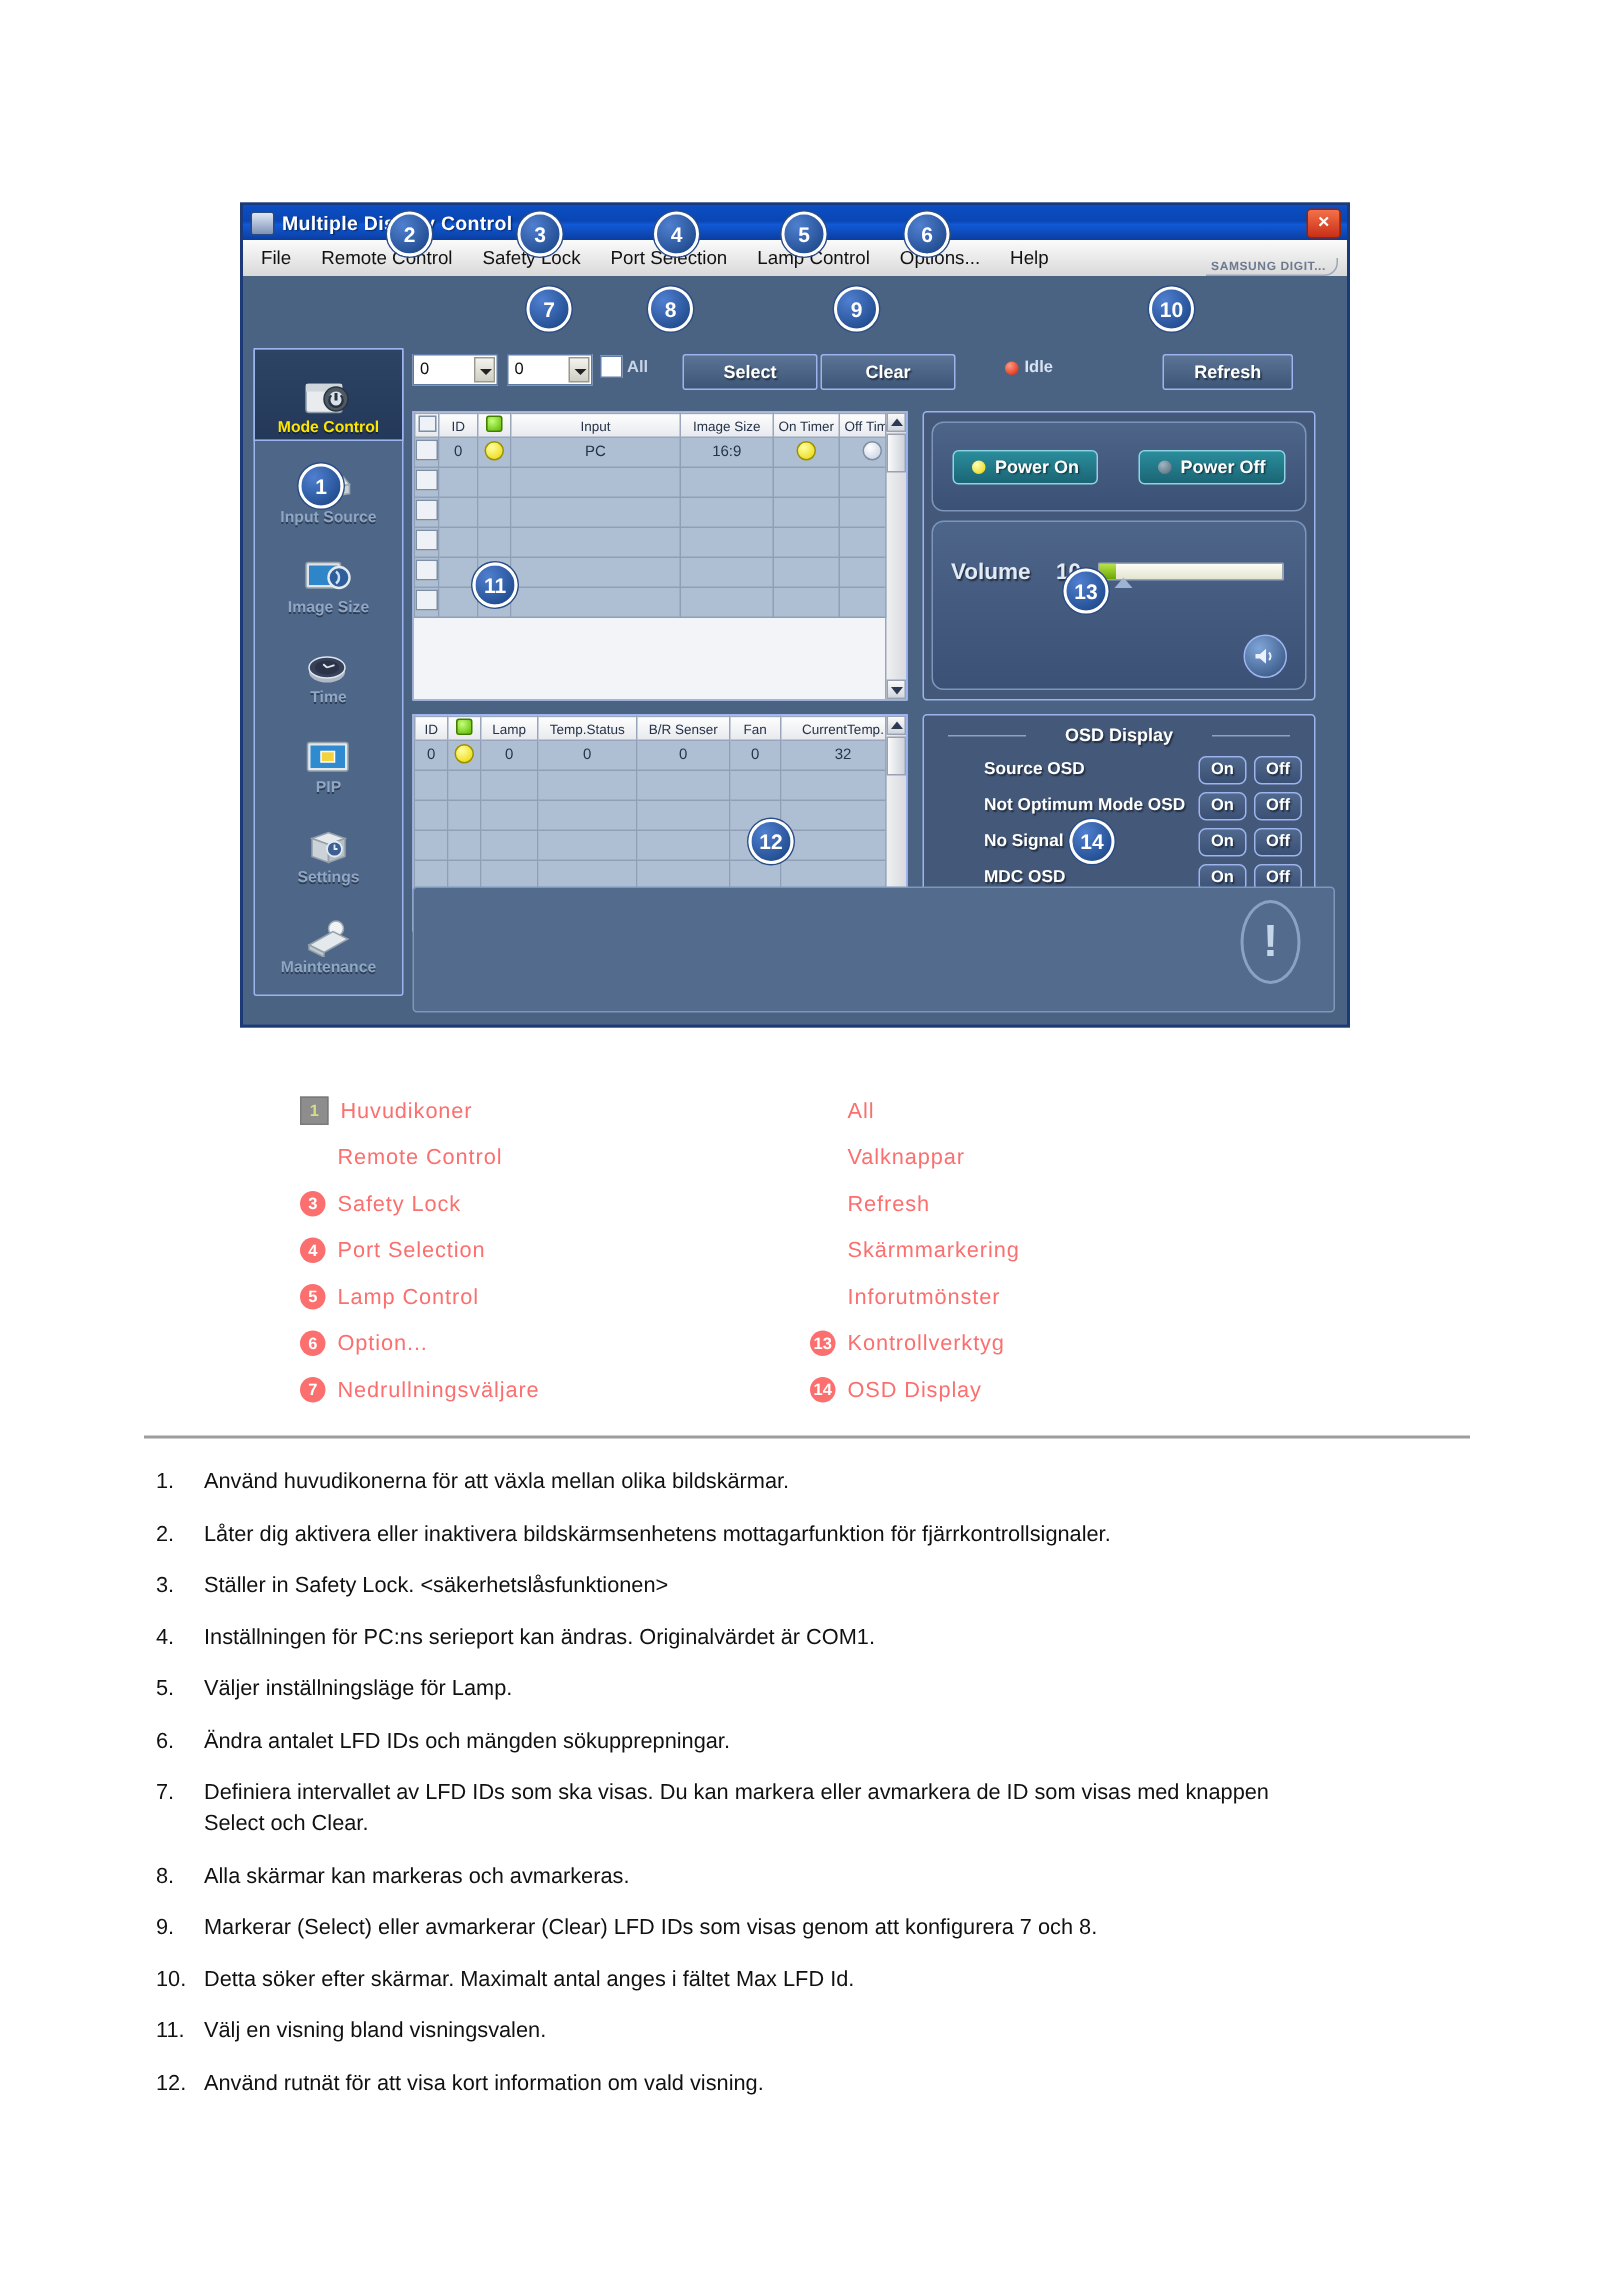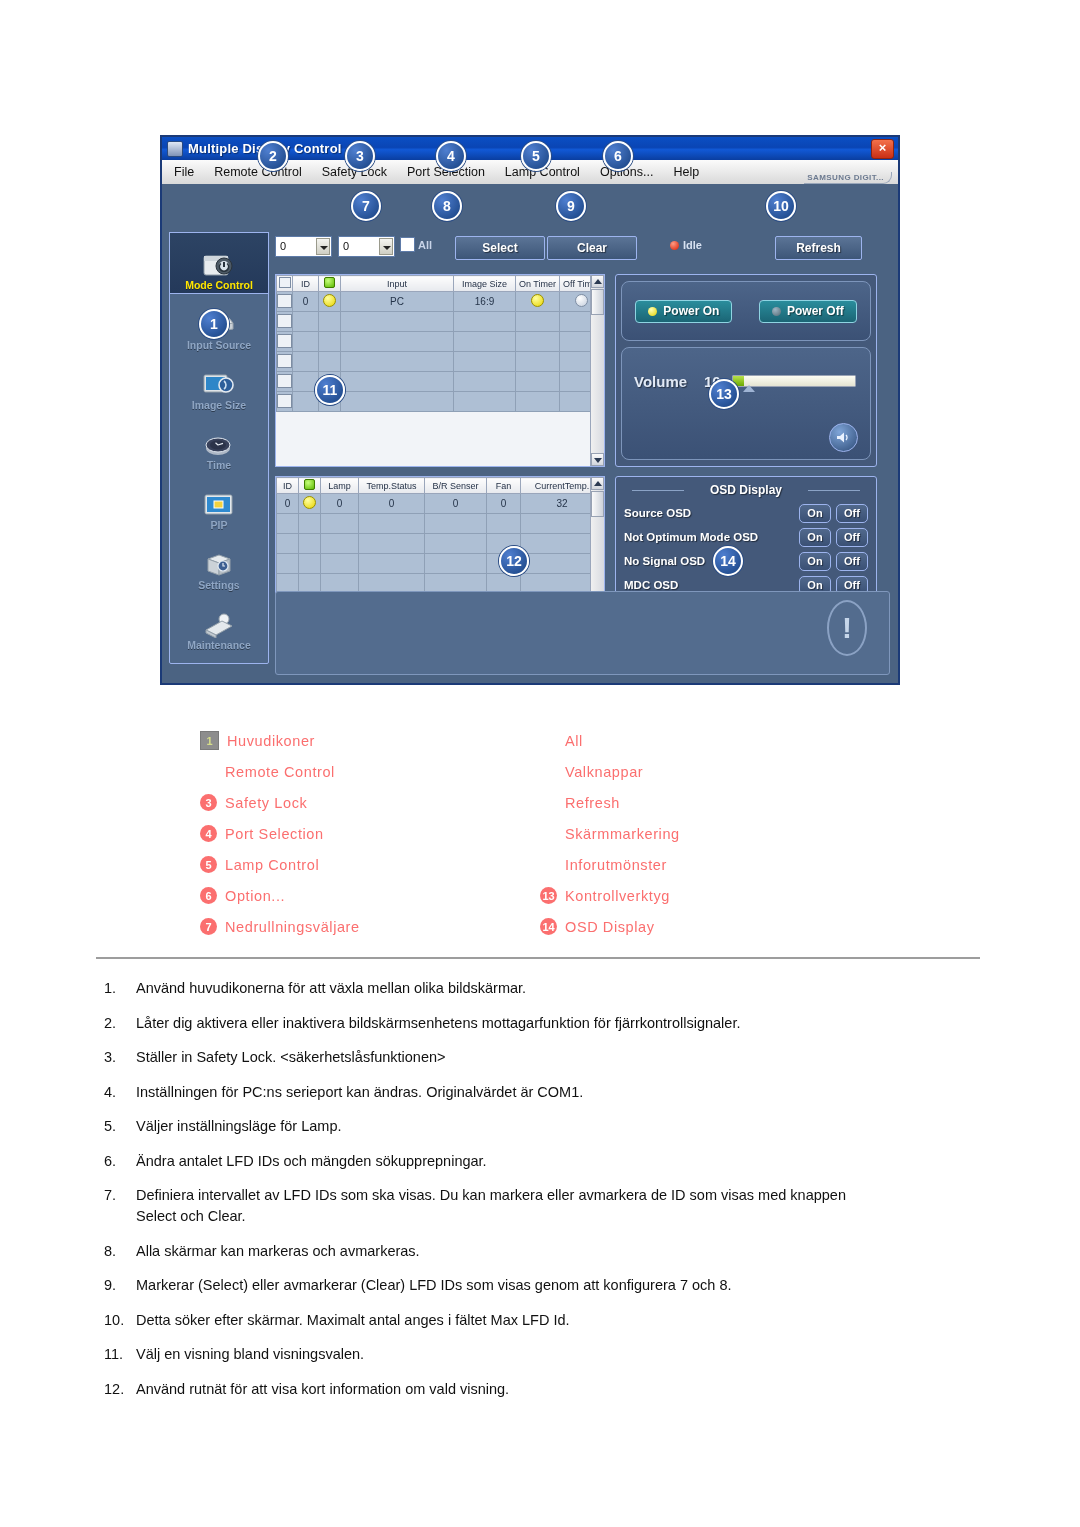--- a/index.html
+++ b/index.html
@@ -538,21 +538,21 @@
           <svg width="15" height="13" viewBox="0 0 15 13">
               <path d="M1 5 h3 L8 1.5 v10 L4 8 H1 Z" fill="#eaf2ff"></path>
               <path d="M10 4 a3.5 3.5 0 0 1 0 5" fill="none" stroke="#eaf2ff" stroke-width="1.3"></path>
             </svg>
         </div>
       </div>
     </div>
 
     <div class="panel" style="left:453px;top:292px;width:262px;height:145px;padding:6px 8px;">
       <div class="osd-title">OSD Display</div>
-      <div style="margin-top:4px;">
+      <div style="margin-top:4px;margin-left:32px;">
         <div class="osd-row">
           <span class="osd-lbl">Source OSD</span>
           <span class="onoff">On</span>
           <span class="onoff">Off</span>
         </div>
         <div class="osd-row">
           <span class="osd-lbl">Not Optimum Mode OSD</span>
           <span class="onoff">On</span>
           <span class="onoff">Off</span>
         </div>

